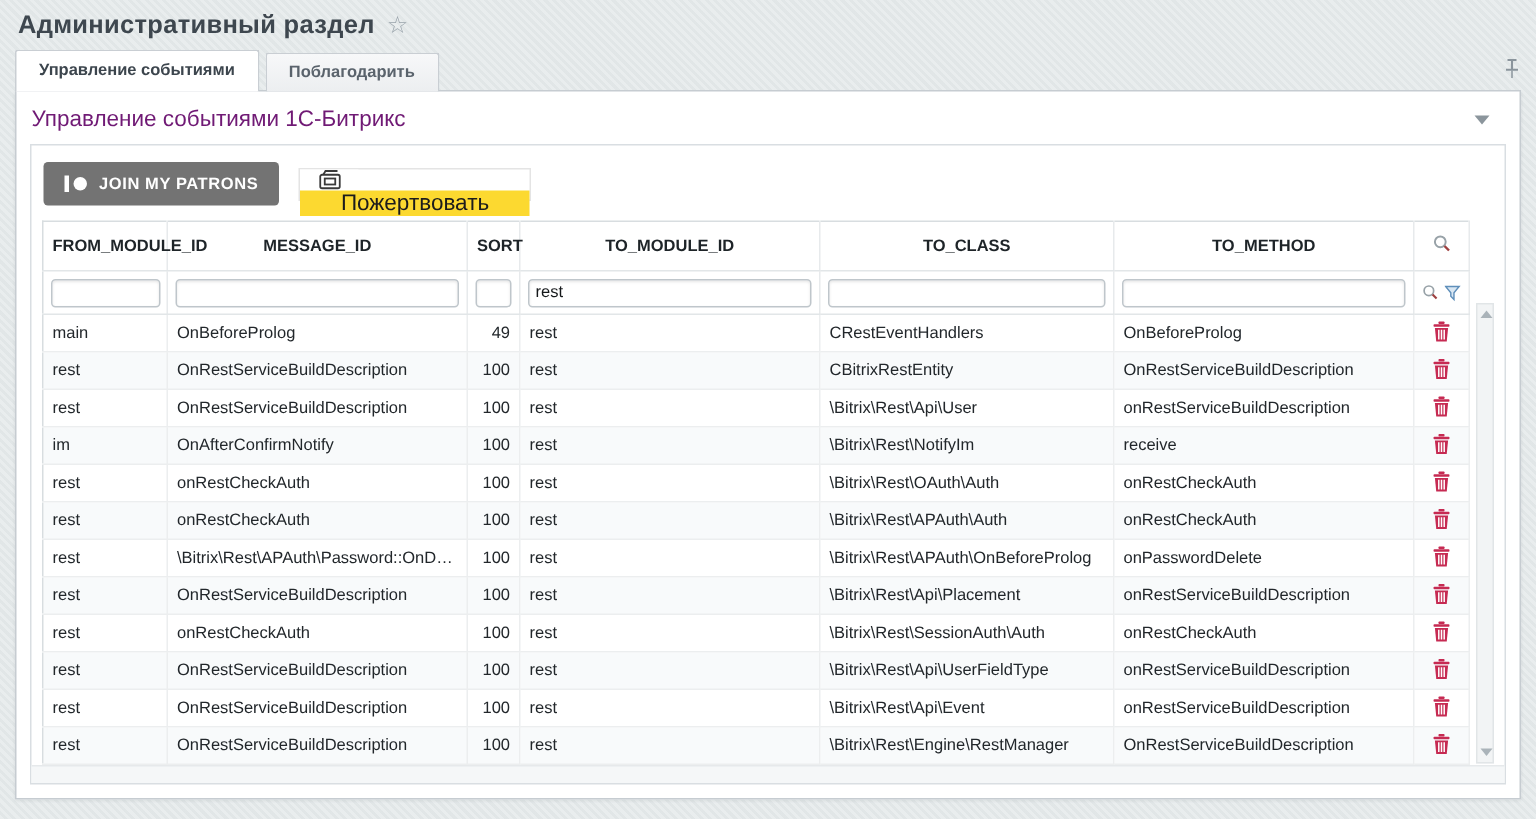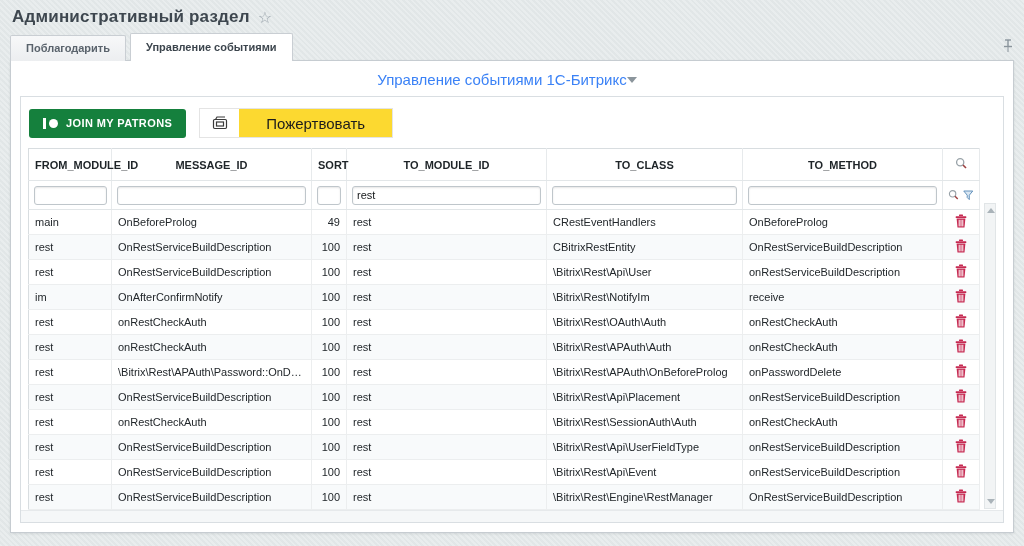--- a/index.html
+++ b/index.html
@@ -21,35 +21,35 @@
   
   .tabs { display:flex; align-items:flex-end; margin:1px 10px -1px 10px; position:relative; z-index:2; }
   .tab { font-size:11px; font-weight:bold; padding:7px 15px 8px 15px;
          border:1px solid #c9ced3; border-bottom:none; border-radius:2px 2px 0 0; margin-right:4px; }
   .tab.active { background:#fff; color:#3c454d; }
   .tab.inactive { background:linear-gradient(#f7f8f9,#eceef0); color:#5a636c; padding-top:6px; padding-bottom:7px; }
 
   
   .panel { margin:0 10px; background:#fff; border:1px solid #c6ccd1; position:relative;
            box-shadow:0 1px 2px rgba(70,80,90,.12); height:473px; }
-  .panel-header { display:flex; justify-content:center; align-items:center;
-                  padding:10px 14px 8px 10px; font-size:15px; color:#3b82f6; }
+  .panel-header { display:flex; justify-content:space-between; align-items:center;
+                  padding:10px 14px 8px 10px; font-size:15px; color:#701a75; }
   .collapse-arrow { width:0; height:0; border-left:5px solid transparent; border-right:5px solid transparent;
                     border-top:6px solid #8b959c; margin-right:6px; }
 
   
   .box { margin:0 9px; border:1px solid #d9dee2; background:#fff; }
   .toolbar { display:flex; align-items:center; padding:11px 8px 10px 8px; }
-  .btn-patreon { display:flex; align-items:center; gap:8px; background:#15803d; color:#fff;
+  .btn-patreon { display:flex; align-items:center; gap:8px; background:#737373; color:#fff;
                  border:none; font-family:inherit; font-weight:bold; font-size:11px; letter-spacing:.4px;
                  padding:0 14px; height:29px; border-radius:3px; cursor:pointer; }
   .p-mark { display:flex; align-items:center; gap:3px; }
   .p-bar { width:3px; height:11px; background:#fff; }
   .p-circle { width:9px; height:9px; border-radius:50%; background:#fff; }
-  .donate-group { display:flex; margin-left:13px; height:30px; border:1px solid #e4e4e4; cursor:pointer; }
+  .donate-group { display:flex; margin-left:13px; height:22px; border:1px solid #e4e4e4; cursor:pointer;flex-direction:column; }
   .wallet-cell { width:39px; background:#fff; display:flex; align-items:center; justify-content:center; }
   .donate-btn { background:#fcd930; color:#1c1c1c; font-size:15px; display:flex; align-items:center; padding:0 27px; }
 
   
   .grid { position:relative; margin:0 7px; padding-right:13px; }
   table { width:951px; table-layout:fixed; border-collapse:collapse; border:1px solid #d8dde0;
           font-size:11px; color:#22272b; }
   col.c-from{width:83px;} col.c-msg{width:200px;} col.c-sort{width:35px;}
   col.c-tomod{width:200px;} col.c-tocls{width:196px;} col.c-tomet{width:200px;} col.c-act{width:37px;}
   thead th { font-size:11px; font-weight:bold; color:#1e2428; height:24px; background:#fff;
@@ -92,22 +92,22 @@
   <svg class="pin" viewBox="0 0 14 16">
     <g stroke="#8a949c" stroke-width="1.4" fill="none">
       <path d="M4 2 h6"></path>
         <path d="M7 2 v6"></path>
         <path d="M3 8.5 h8"></path>
         <path d="M7 9 v5" stroke-width="1"></path>
     </g>
   </svg>
 
   <div class="tabs">
+    <div class="tab active">Управление событиями</div>
     <div class="tab inactive">Поблагодарить</div>
-    <div class="tab active">Управление событиями</div>
   </div>
 
   <div class="panel">
     <div class="panel-header">
       <span>Управление событиями 1С-Битрикс</span>
       <span class="collapse-arrow"></span>
     </div>
 
     <div class="box">
       <div class="toolbar">

